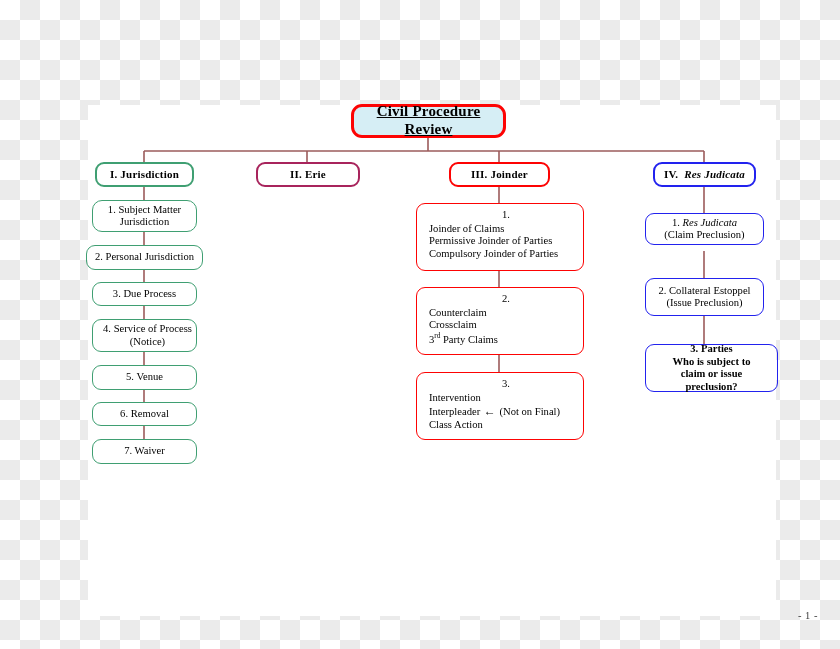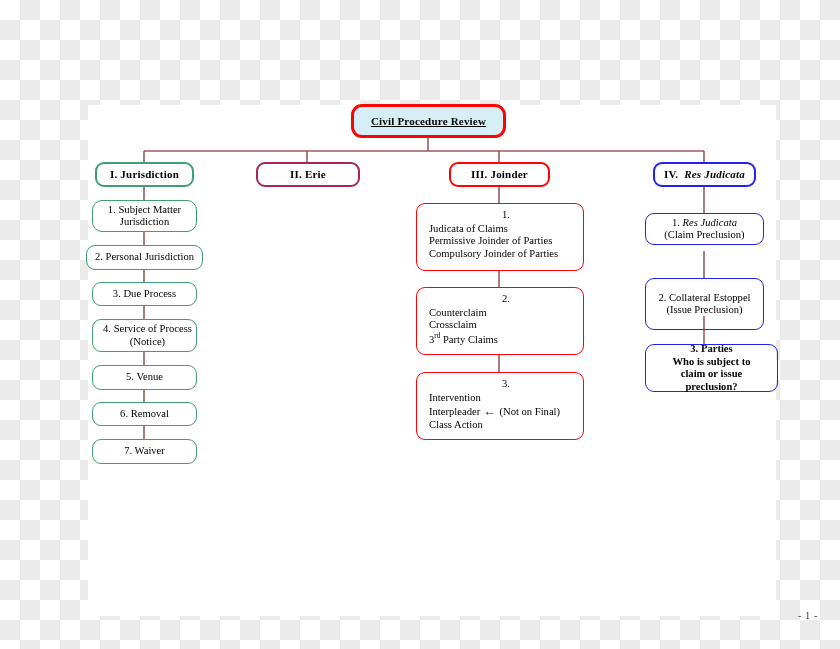--- a/index.html
+++ b/index.html
@@ -53,21 +53,21 @@
     color: #000000;
   }
 
   
   .n-root {
     border-width: 3px;
     border-color: #fd0303;
     background: #d6eef5;
     border-radius: 11px;
     font-weight: bold;
-    font-size: 11px;
+    font-size: 15px;
   }
   .n-root .lbl {
     text-decoration: underline;
     letter-spacing: 0.2px;
   }
 
   
   .n-h {
     border-width: 2px;
     font-weight: bold;
@@ -195,21 +195,21 @@
 <div class="node n-b green" style="left:92px; top:402px; width:105px; height:24px;">
   <span class="ln">6. Removal</span>
 </div>
 
 <div class="node n-b green" style="left:92px; top:439px; width:105px; height:25px;">
   <span class="ln">7. Waiver</span>
 </div>
 
 <div class="node n-b red left-body" style="left:416px; top:203px; width:168px; height:68px;">
   <span class="num">1.</span>
-  <span class="ln">Judicata of Claims</span>
+  <span class="ln">Joinder of Claims</span>
   <span class="ln">Permissive Joinder of Parties</span>
   <span class="ln">Compulsory Joinder of Parties</span>
 </div>
 
 <div class="node n-b red left-body" style="left:416px; top:287px; width:168px; height:68px;">
   <span class="num">2.</span>
   <span class="ln">Counterclaim</span>
   <span class="ln">Crossclaim</span>
   <span class="ln">3<sup>rd</sup> Party Claims</span>
 </div>
@@ -219,21 +219,21 @@
   <span class="ln">Intervention</span>
   <span class="ln">Interpleader <span class="arrow">←</span> (Not on Final)</span>
   <span class="ln">Class Action</span>
 </div>
 
 <div class="node n-b blue" style="left:645px; top:213px; width:119px; height:32px;">
   <span class="ln">1. <span class="it">Res Judicata</span></span>
   <span class="ln">(Claim Preclusion)</span>
 </div>
 
-<div class="node n-b blue" style="left:645px; top:278px; width:119px; height:52px;">
+<div class="node n-b blue" style="left:645px; top:278px; width:119px; height:38px;">
   <span class="ln">2. Collateral Estoppel</span>
   <span class="ln">(Issue Preclusion)</span>
 </div>
 
 <div class="node n-b blue" style="left:645px; top:344px; width:133px; height:48px;font-weight:bold;">
   <span class="ln">3. Parties</span>
   <span class="ln">Who is subject to</span>
   <span class="ln">claim or issue</span>
   <span class="ln">preclusion?</span>
 </div>

